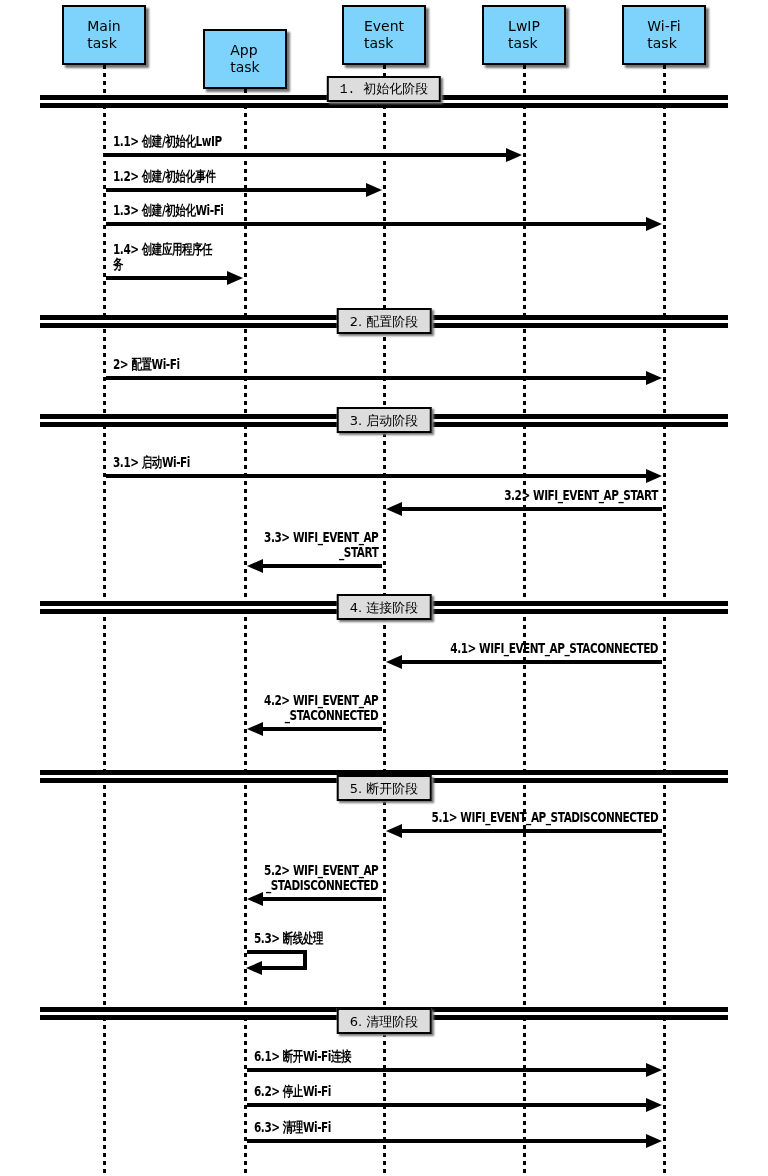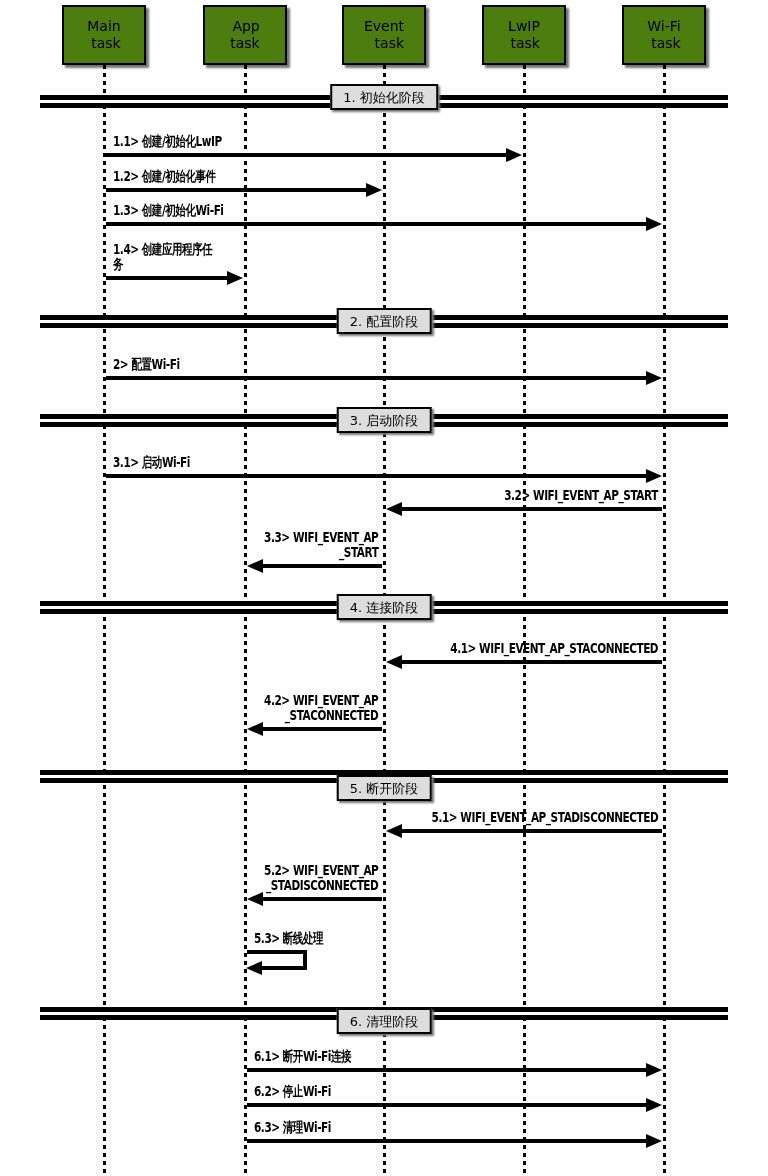--- a/index.html
+++ b/index.html
@@ -1,24 +1,24 @@
 <!DOCTYPE html>
 <html><head>
 <meta charset="utf-8">
 <style>
   html,body{margin:0;padding:0;background:#fff;}
   .canvas{
     position:relative;width:768px;height:1176px;background:#fff;overflow:hidden;
     font-family:"DejaVu Sans","Liberation Sans",sans-serif;color:#000;
   }
   .actor-box{
-    position:absolute;top:5px;width:80px;height:56px;background:#4d7c0f;
+    position:absolute;top:5px;width:80px;height:56px;background:#7dd3fc;
     border:2px solid #000;box-shadow:3px 3px 2px rgba(0,0,0,0.55);
     display:flex;align-items:center;justify-content:center;
-    font-size:14px;line-height:17px;text-align:right;white-space:pre-line;
+    font-size:14px;line-height:17px;text-align:left;white-space:pre-line;
   }
   .lifeline{
     position:absolute;top:65px;bottom:0;width:3px;
     background:repeating-linear-gradient(to bottom,#000 0 4px,transparent 4px 8px);
   }
   .divider-bar{
     position:absolute;left:40px;width:688px;height:13px;
     background:linear-gradient(to bottom,#000 0 5px,#fff 5px 8px,#000 8px 13px);
   }
   .phase-label{
@@ -49,21 +49,21 @@
 </head>
 <body>
 
 <div class="canvas">
     <div class="lifeline" style="left: 102.5px;"></div>
     <div class="lifeline" style="left: 243.5px;"></div>
     <div class="lifeline" style="left: 382.5px;"></div>
     <div class="lifeline" style="left: 522.5px;"></div>
     <div class="lifeline" style="left: 662.5px;"></div>
     <div class="divider-bar" style="top: 95px;"></div>
-    <div class="phase-label" style="top: 84px;">1. 初始化阶段</div>
+    <div class="phase-label" style="top: 76px; font-family: Liberation Mono, monospace;">1. 初始化阶段</div>
     <div class="divider-bar" style="top: 315px;"></div>
     <div class="phase-label" style="top: 308px;">2. 配置阶段</div>
     <div class="divider-bar" style="top: 414px;"></div>
     <div class="phase-label" style="top: 407px;">3. 启动阶段</div>
     <div class="divider-bar" style="top: 601px;"></div>
     <div class="phase-label" style="top: 594px;">4. 连接阶段</div>
     <div class="divider-bar" style="top: 770px;"></div>
     <div class="phase-label" style="top: 763px; margin-top: 12px;">5. 断开阶段</div>
     <div class="divider-bar" style="top: 1007px;"></div>
     <div class="phase-label" style="top: 1000px; margin-top: 8px;">6. 清理阶段</div>
@@ -116,21 +116,21 @@
     <div class="arrow-line" style="left: 247px; top: 1068px; width: 401px;"></div>
     <div class="arrow-head-right" style="left: 646px; top: 1063px;"></div>
     <div class="msg-label left" style="top: 1084px; height: 15px; left: 254px;">6.2&gt; 停止Wi-Fi</div>
     <div class="arrow-line" style="left: 247px; top: 1103px; width: 401px;"></div>
     <div class="arrow-head-right" style="left: 646px; top: 1098px;"></div>
     <div class="msg-label left" style="top: 1120px; height: 15px; left: 254px;">6.3&gt; 清理Wi-Fi</div>
     <div class="arrow-line" style="left: 247px; top: 1139px; width: 401px;"></div>
     <div class="arrow-head-right" style="left: 646px; top: 1134px;"></div>
     <div class="actor-box" style="left: 62px;">Main
 task</div>
-    <div class="actor-box" style="left: 203px;">App
+    <div class="actor-box" style="left: 203px; margin-top: 24px;">App
 task</div>
     <div class="actor-box" style="left: 342px;">Event
 task</div>
     <div class="actor-box" style="left: 482px;">LwIP
 task</div>
     <div class="actor-box" style="left: 622px;">Wi-Fi
 task</div>
   </div>
 
 </body></html>

